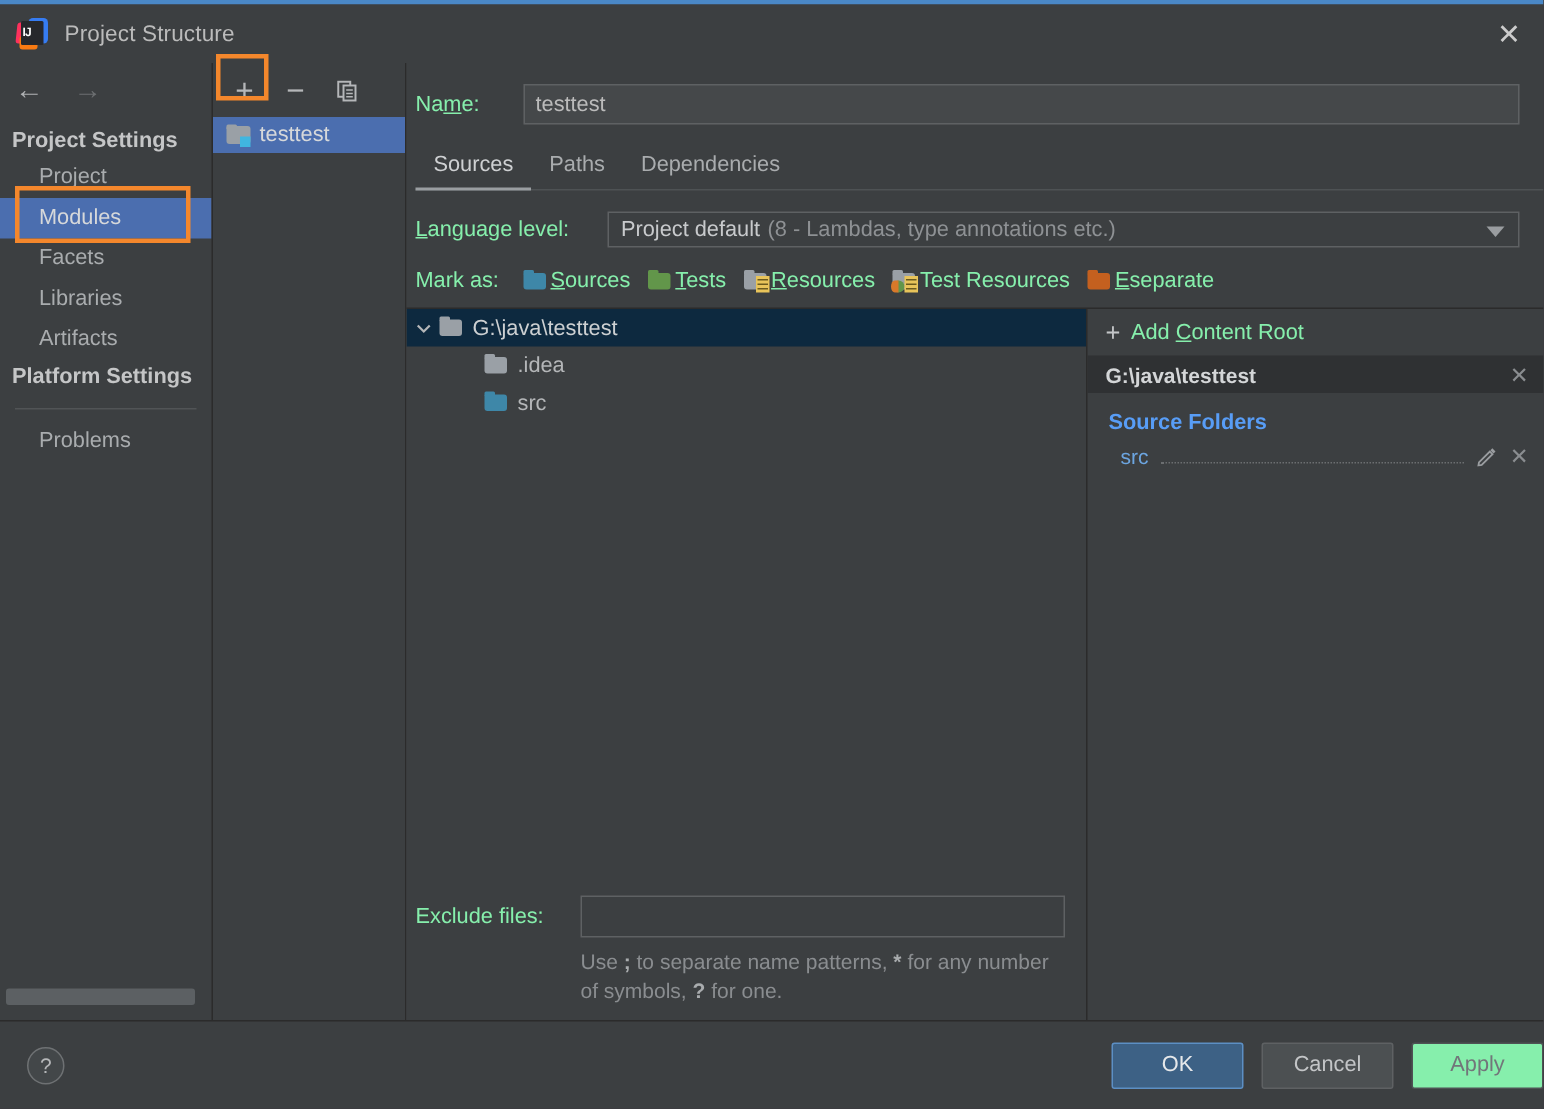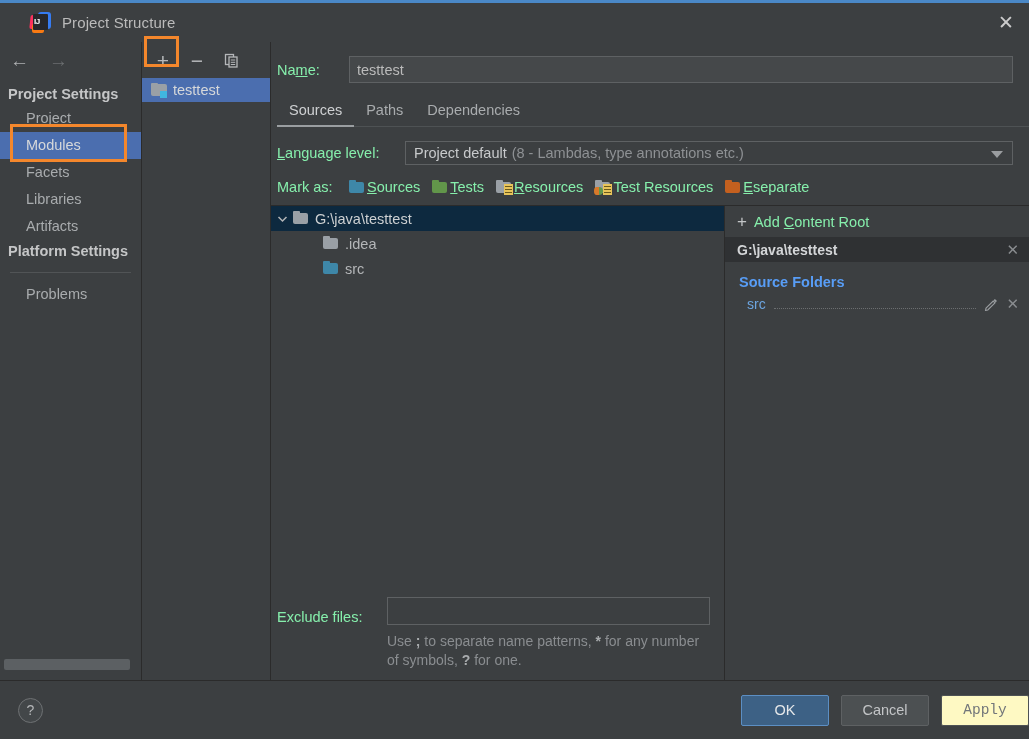--- a/index.html
+++ b/index.html
@@ -13,21 +13,21 @@
     position: relative;
     width: 1029px; height: 739px;
     background: #3C3F41;
     border-top: 3px solid #4A88C7;
   }
 
   
   .titlebar {
     position: absolute; top: 0; left: 0; right: 0; height: 39px;
     background: #3C3F41;
-    display: flex; align-items: center; padding-left: 19px;
+    display: flex; align-items: center;
   }
   .app-icon {
     position: relative;
     width: 21px; height: 21px;
     margin-left: 11px; margin-right: 11px;
     flex: none;
   }
   .app-icon .sq { position: absolute; border-radius: 2px; }
   .app-icon .s-pink  { left:0; top:3px; width:11px; height:14px; background:#FE315D; transform: skewX(-6deg); }
   .app-icon .s-blue  { right:0; top:0; width:13px; height:17px; background:#367CF2; border-radius:3px; }
@@ -262,21 +262,21 @@
   .tree-row.selected { background: #0D293F; color: #CDD0D2; }
   .twisty {
     width: 22px; flex: none; text-align: center;
     color: #A9ACAE; font-size: 10px; line-height: 1;
   }
   .twisty svg { display: block; margin: 0 auto; }
   .tree-indent { width: 30px; flex: none; }
   .tree-row .fold { margin-right: 7px; }
 
   .exclude-area { padding: 0 14px 10px 6px; }
-  .exclude-row { display: flex; align-items: flex-end; }
+  .exclude-row { display: flex; align-items: center; }
   .exclude-label { width: 110px; }
   .exclude-input {
     flex: 1 1 auto; height: 28px; max-width: 338px;
     background: #3C3F41; border: 1px solid #5E6163;
   }
   .exclude-hint {
     color: #8A8D90; font-size: 14px; line-height: 19px;
     margin-left: 110px; margin-top: 7px; max-width: 330px;
   }
   .exclude-hint b { color: #A9ACAE; }
@@ -333,21 +333,21 @@
     cursor: pointer;
   }
   .btns { margin-left: auto; display: flex; gap: 12px; align-items: flex-end; }
   .btn {
     min-width: 88px; height: 31px;
     display: flex; align-items: center; justify-content: center;
     font-size: 14.5px; border-radius: 2px; cursor: pointer;
     border: 1px solid #5E6163; background: #4C5052; color: #C3C5C7;
   }
   .btn.primary { background: #3D6185; border-color: #5C8FC4; color: #E6E8EA; }
-  .btn.disabled { background: #fef9c3; border-color: #4E5254; color: #72767A; cursor: default; font-family: Liberation Mono, monospace; }
+  .btn.disabled { background: #86efac; border-color: #4E5254; color: #72767A; cursor: default; }
 </style>
 </head>
 <body>
 
 <div class="window">
 
   <div class="titlebar">
     <div class="app-icon">
       <span class="sq s-pink"></span>
       <span class="sq s-blue"></span>

